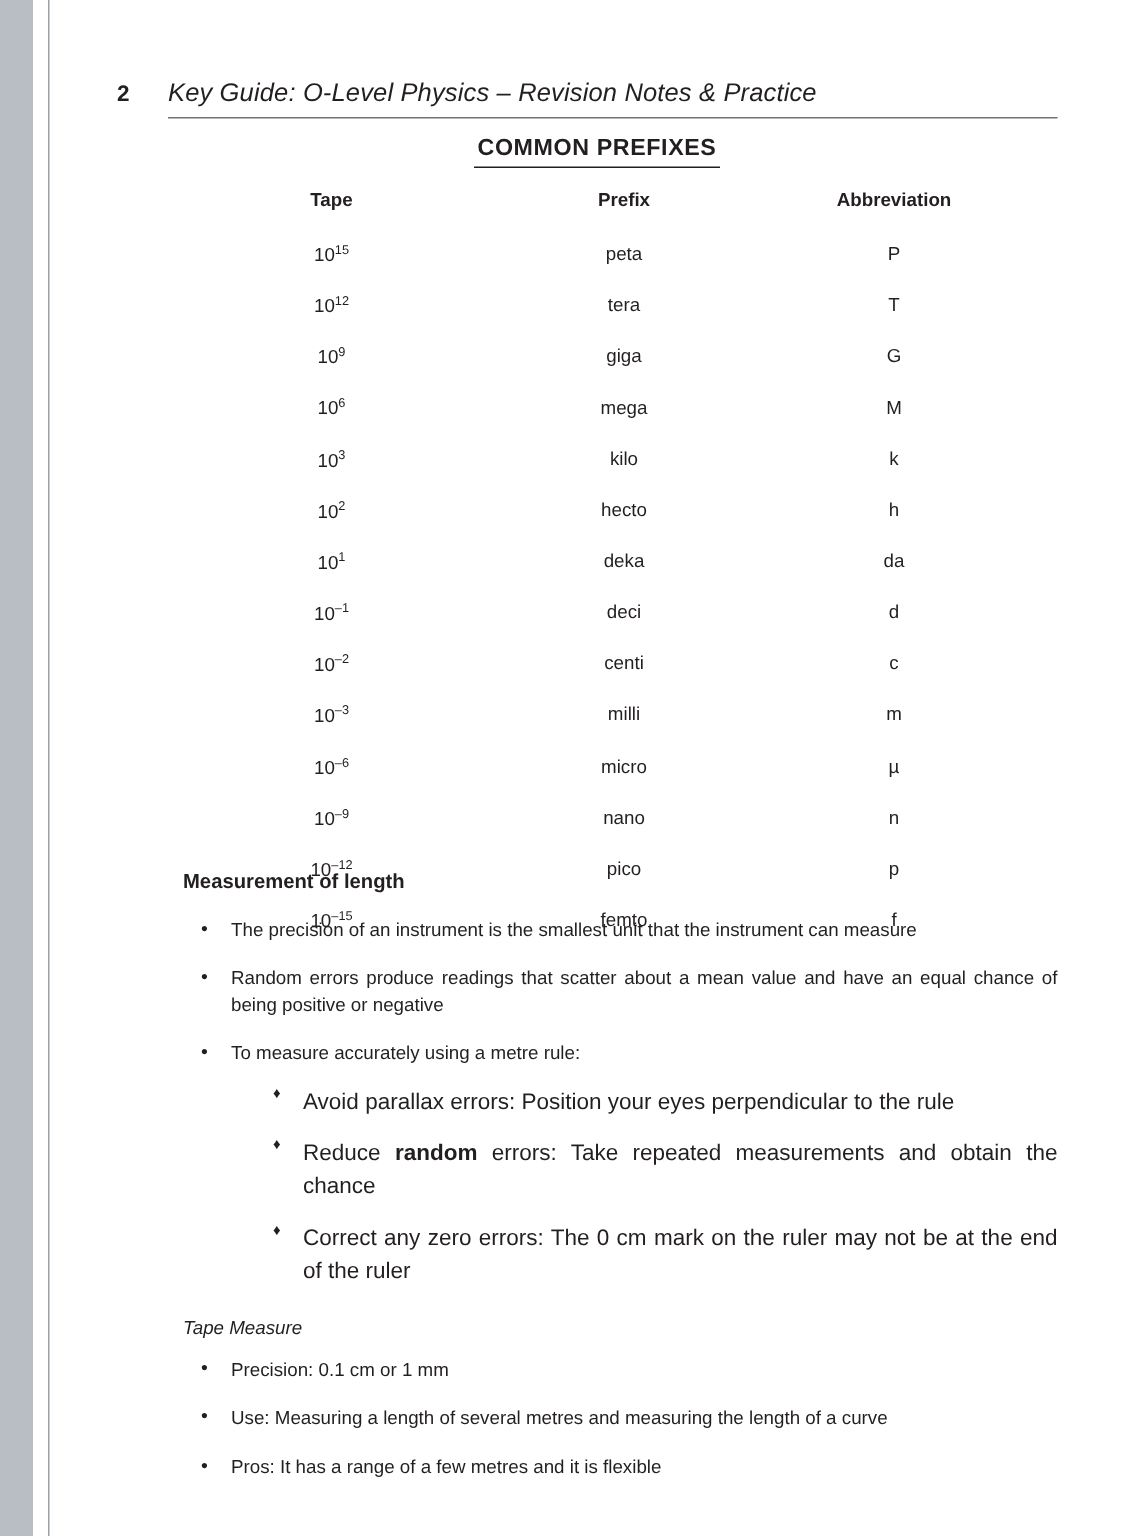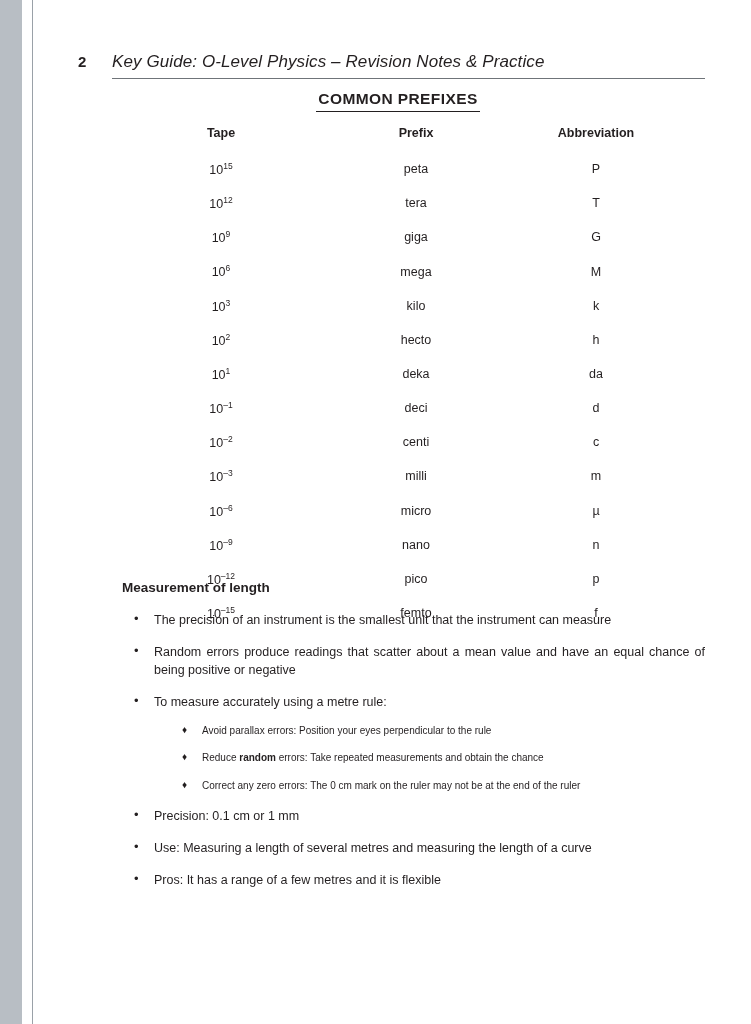--- a/index.html
+++ b/index.html
@@ -150,21 +150,21 @@
   }
   ul.sub-bul {
     list-style: none;
     margin: 12px 0 0 0;
     padding: 0;
   }
   ul.sub-bul > li {
     position: relative;
     padding-left: 32px;
     margin-bottom: 13px;
-    font-size: 10px;
+    font-size: 15px;
     line-height: 1.45;
   }
   ul.sub-bul > li::before {
     content: "\2666";
     position: absolute;
     left: 12px;
     top: -1px;
     font-size: 10px;
   }
   .nested-wrap { margin-left: 16px; }
@@ -295,20 +295,21 @@
               <span>Reduce </span><b class="inline">random</b><span> errors: Take repeated measurements and obtain the chance</span>
             </li>
             <li>
               <span>Correct any zero errors: The 0 cm mark on the ruler may not be at the end of the ruler</span>
             </li>
           </ul>
         </div>
       </li>
     </ul>
 
+    <div class="italic-head">Tape Measure</div>
 
     <ul class="bul">
       <li>Precision: 0.1 cm or 1 mm</li>
       <li>Use: Measuring a length of several metres and measuring the length of a curve</li>
       <li>Pros: It has a range of a few metres and it is flexible</li>
     </ul>
 
   </div>
 </div>
 

